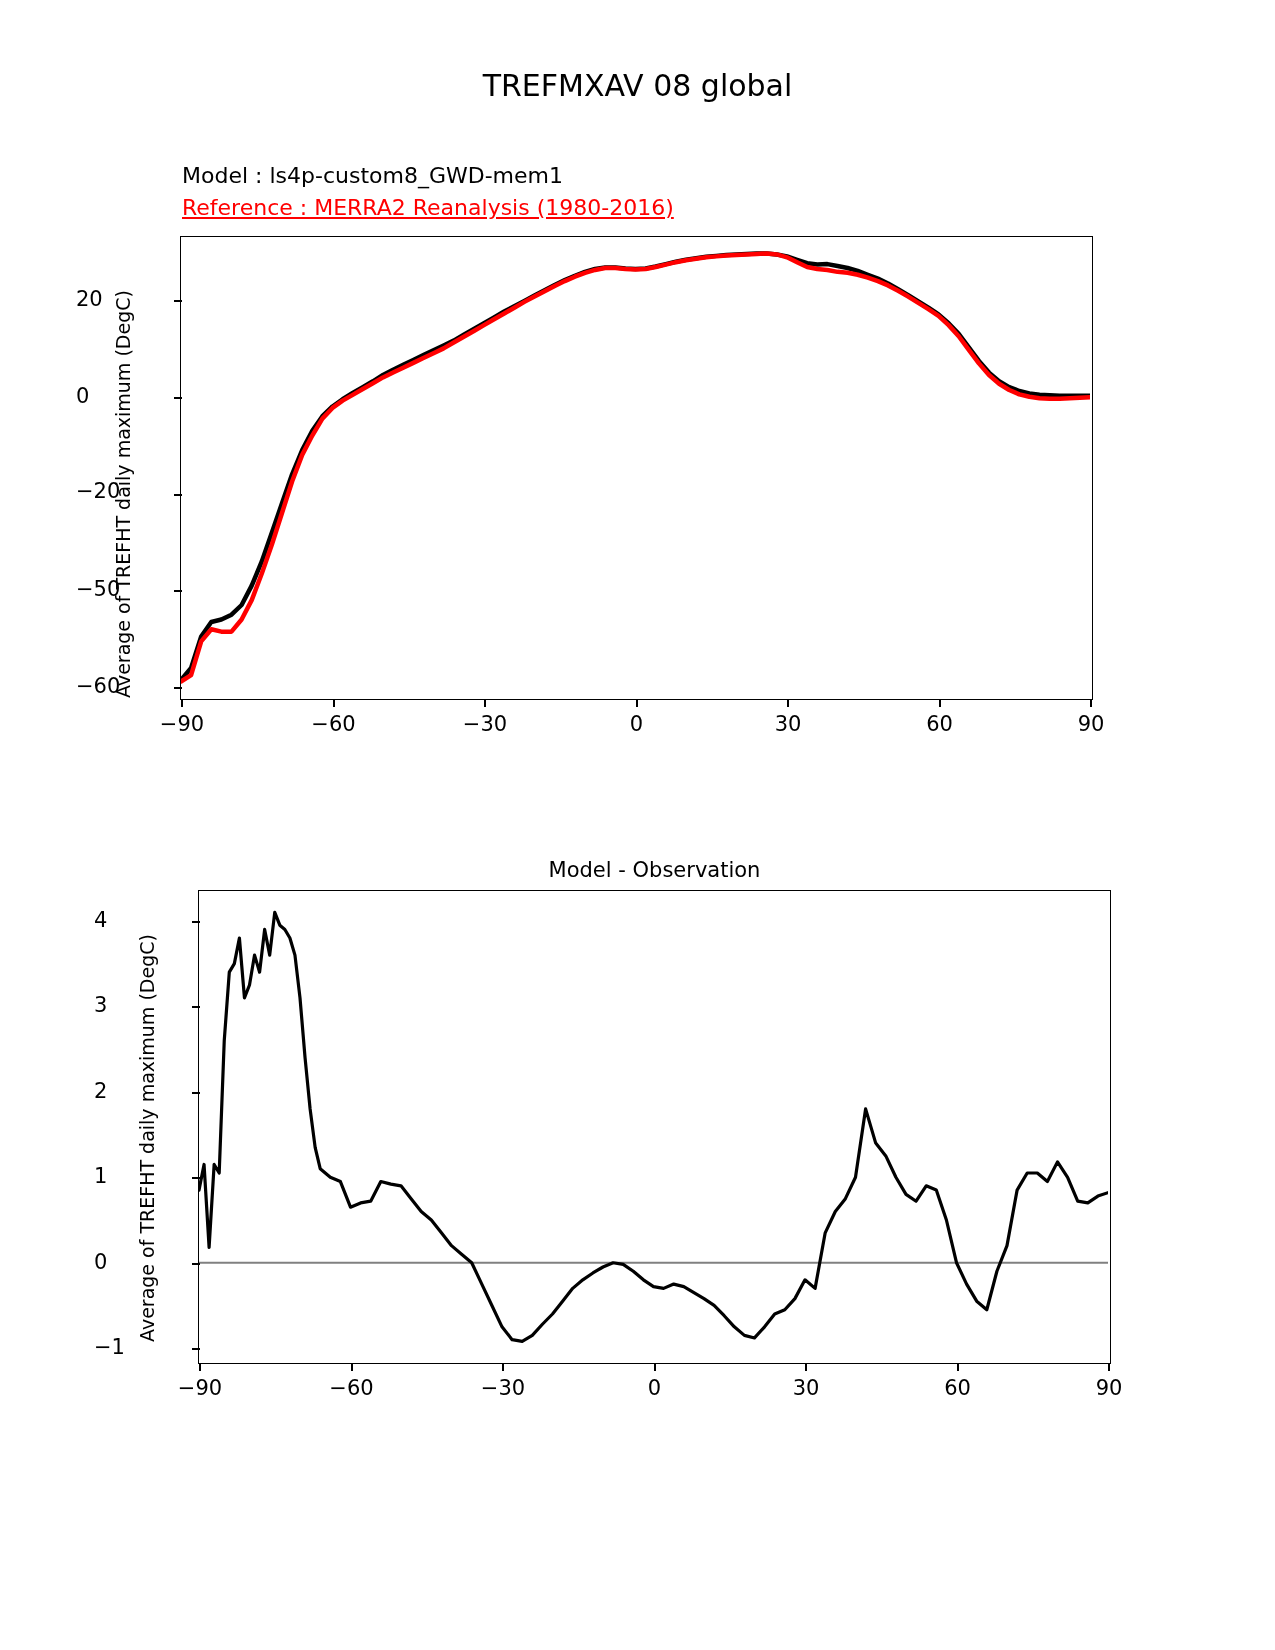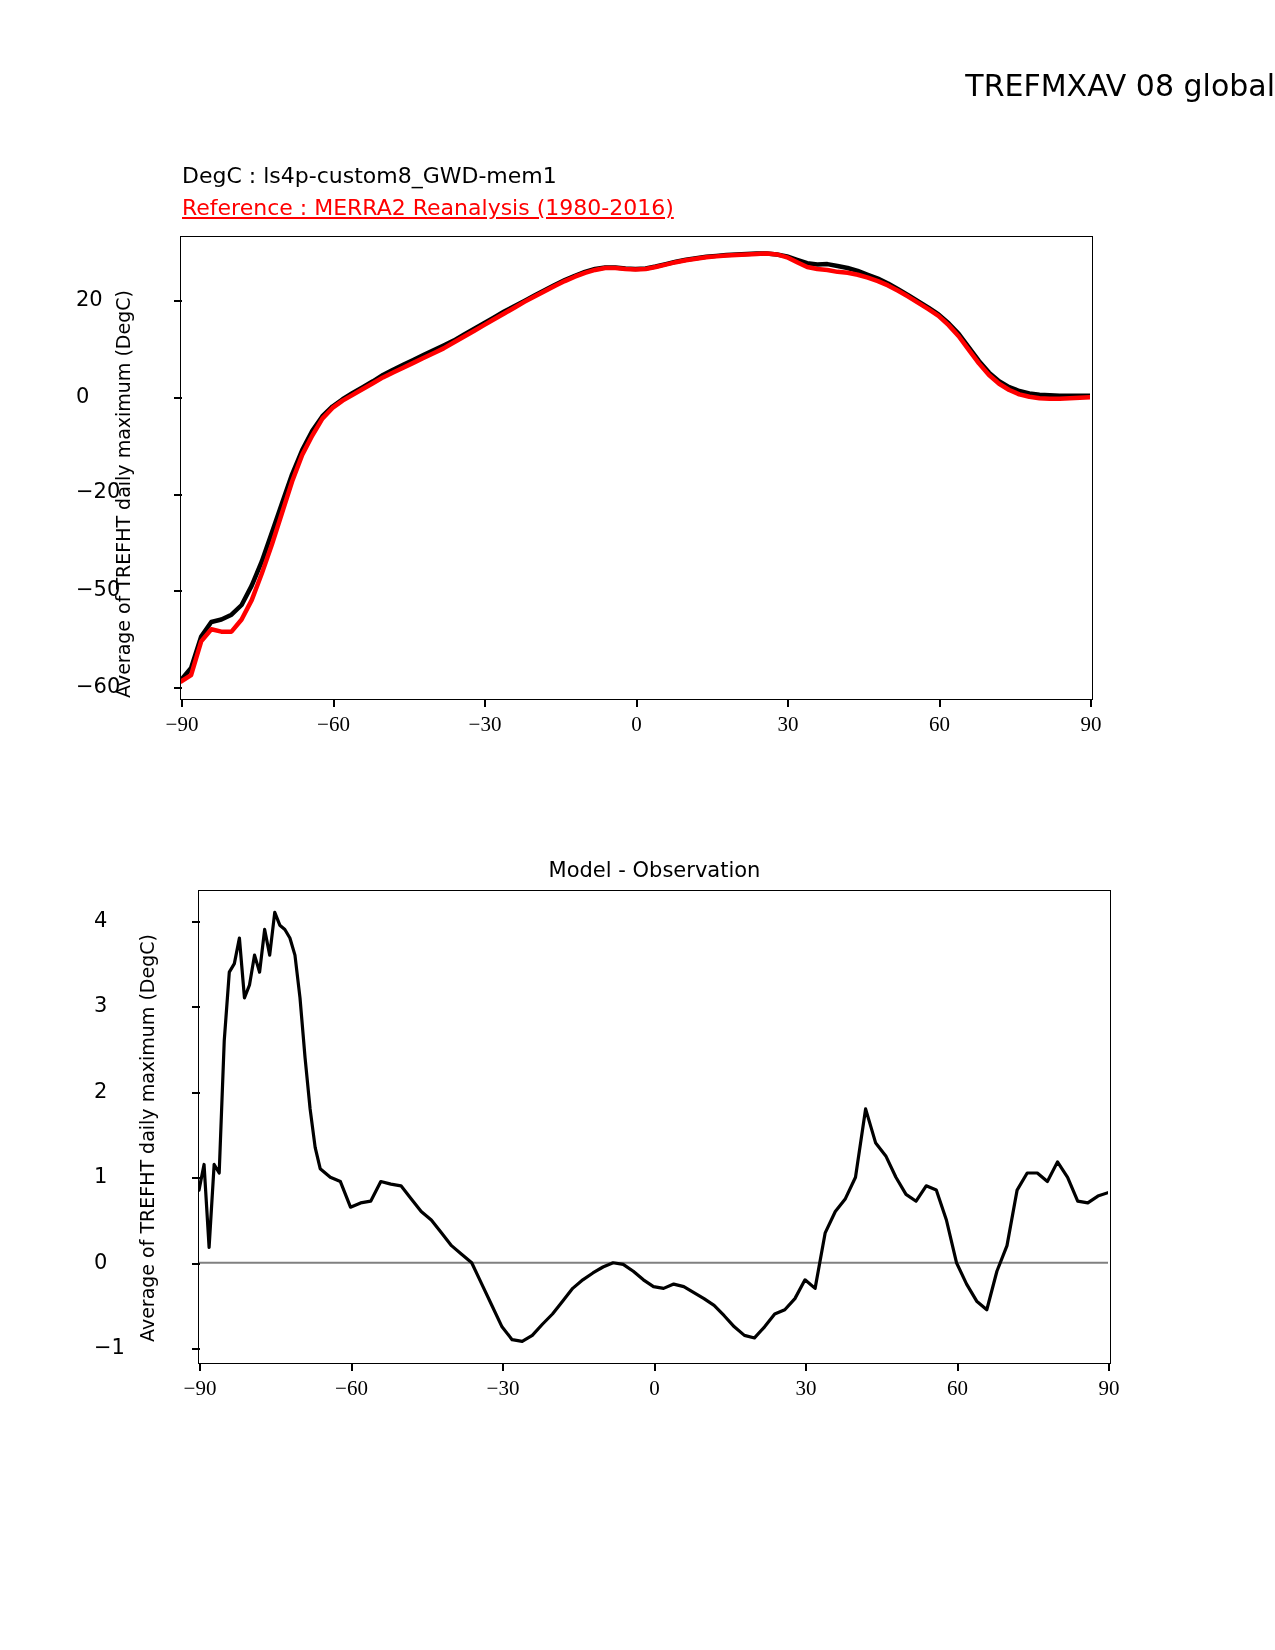--- a/index.html
+++ b/index.html
@@ -18,21 +18,21 @@
   .page {
     position: relative;
     width: 1275px;
     height: 1650px;
   }
   .fig-title {
     position: absolute;
     top: 68px;
     left: 0;
     width: 1275px;
-    text-align: right;
+    text-align: center;
     font-size: 30px;
     color: #000;
   }
   .legend-block {
     position: absolute;
     top: 160px;
     left: 182px;
     font-size: 22px;
     line-height: 32px;
   }
@@ -72,21 +72,21 @@
     transform-origin: 0 0;
     transform: rotate(-90deg);
     font-size: 19px;
     white-space: nowrap;
   }
   .tick-label {
     position: absolute;
     font-size: 21px;
     white-space: nowrap;
   }
-  .tick-x { text-align: center; font-family: Liberation Serif, serif; }
+  .tick-x { text-align: center; }
   .tick-y { text-align: left; }
 
   .tick-mark {
     position: absolute;
     background: #000;
   }
   .subtitle {
     position: absolute;
     font-size: 21px;
     text-align: center;
@@ -96,21 +96,21 @@
   svg { display: block; }
 </style>
 </head>
 <body>
 
 <div class="page">
 
   <div class="fig-title">TREFMXAV 08 global</div>
 
   <div class="legend-block">
-    <div class="legend-test">DegC : ls4p-custom8_GWD-mem1</div>
+    <div class="legend-test">Model : ls4p-custom8_GWD-mem1</div>
     <div class="legend-ref">Reference : MERRA2 Reanalysis (1980-2016)</div>
   </div>
 
   <div class="panel" id="panel-top">
     <div class="axis-label-y" id="ylab-top" style="left: 112px; top: 698px;">Average of TREFHT daily maximum (DegC)</div>
     <div class="plot-frame" id="frame-top">
       <svg id="svg-top" width="909" height="460" viewBox="0 0 909 460">
           <path d="M0.00 443.05 L10.10 430.95 L20.20 399.47 L30.30 384.95 L40.40 382.53 L50.50 377.68 L60.60 368.00 L70.70 348.63 L80.80 324.42 L90.90 295.37 L101.00 266.32 L111.10 237.26 L121.20 213.05 L131.30 193.68 L141.40 179.16 L151.50 169.47 L161.60 162.21 L171.70 155.92 L181.80 150.11 L191.90 144.29 L202.00 138.00 L212.10 132.67 L222.20 127.83 L232.30 122.99 L242.40 118.15 L252.50 113.31 L262.60 108.46 L272.70 103.62 L282.80 97.81 L292.90 92.00 L303.00 86.19 L313.10 80.38 L323.20 74.57 L333.30 69.24 L343.40 63.92 L353.50 58.59 L363.60 53.26 L373.70 47.94 L383.80 43.09 L393.90 38.74 L404.00 34.86 L414.10 31.96 L424.20 30.51 L434.30 30.51 L444.40 31.47 L454.50 31.96 L464.60 31.47 L474.70 29.54 L484.80 27.12 L494.90 24.69 L505.00 22.76 L515.10 21.31 L525.20 19.85 L535.30 18.88 L545.40 17.92 L555.50 17.43 L565.60 16.95 L575.70 16.46 L585.80 16.46 L595.90 17.43 L606.00 19.37 L616.10 22.76 L626.20 26.15 L636.30 27.60 L646.40 27.12 L656.50 29.05 L666.60 30.99 L676.70 33.89 L686.80 37.77 L696.90 41.64 L707.00 46.48 L717.10 52.29 L727.20 58.11 L737.30 64.40 L747.40 70.69 L757.50 77.47 L767.60 86.19 L777.70 96.84 L787.80 110.40 L797.90 123.96 L808.00 135.58 L818.10 144.29 L828.20 150.11 L838.30 153.98 L848.40 156.40 L858.50 157.85 L868.60 158.34 L878.70 158.82 L888.80 158.82 L898.90 158.82 L909.00 158.82" fill="none" stroke="#000000" stroke-width="4.5" stroke-linejoin="round" stroke-linecap="round"></path>
           <path d="M0.00 444.51 L10.10 438.21 L20.20 404.32 L30.30 392.21 L40.40 394.63 L50.50 394.63 L60.60 382.53 L70.70 363.16 L80.80 336.53 L90.90 307.47 L101.00 276.00 L111.10 244.53 L121.20 217.89 L131.30 198.53 L141.40 181.58 L151.50 170.93 L161.60 163.66 L171.70 157.85 L181.80 152.04 L191.90 146.23 L202.00 140.42 L212.10 135.58 L222.20 130.74 L232.30 125.89 L242.40 121.05 L252.50 116.21 L262.60 111.37 L272.70 105.56 L282.80 99.75 L292.90 93.94 L303.00 88.13 L313.10 82.32 L323.20 76.51 L333.30 70.69 L343.40 64.88 L353.50 59.56 L363.60 54.23 L373.70 48.91 L383.80 44.06 L393.90 39.71 L404.00 35.83 L414.10 32.93 L424.20 30.99 L434.30 30.99 L444.40 31.96 L454.50 32.44 L464.60 31.96 L474.70 30.02 L484.80 27.60 L494.90 25.18 L505.00 23.24 L515.10 21.79 L525.20 20.34 L535.30 19.37 L545.40 18.40 L555.50 17.92 L565.60 17.43 L575.70 16.95 L585.80 16.46 L595.90 17.43 L606.00 20.34 L616.10 25.18 L626.20 30.02 L636.30 31.96 L646.40 32.93 L656.50 34.86 L666.60 35.83 L676.70 37.77 L686.80 40.67 L696.90 44.06 L707.00 48.42 L717.10 53.75 L727.20 59.56 L737.30 65.85 L747.40 72.15 L757.50 78.93 L767.60 88.13 L777.70 99.26 L787.80 112.82 L797.90 126.38 L808.00 138.00 L818.10 146.72 L828.20 153.01 L838.30 157.37 L848.40 159.79 L858.50 161.24 L868.60 161.73 L878.70 161.73 L888.80 161.24 L898.90 160.76 L909.00 160.27" fill="none" stroke="#ff0000" stroke-width="4.5" stroke-linejoin="round" stroke-linecap="round"></path>
         </svg>

